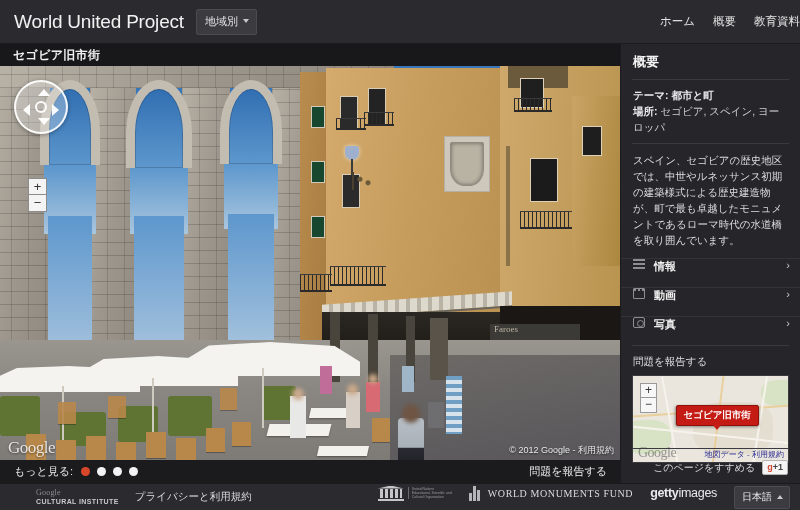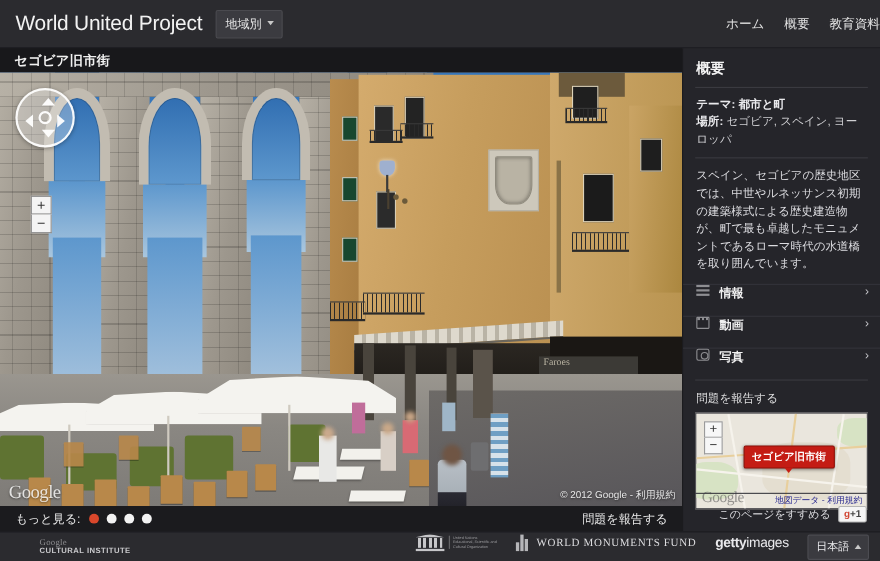--- a/index.html
+++ b/index.html
@@ -580,20 +580,21 @@
       <span class="rec-label">このページをすすめる</span>
       <span class="plusone"><span>g</span><i>+1</i></span>
     </div>
   </div>
 
   <div class="footer">
     <div class="gci">
       <span class="g1">Google</span>
       <span class="g2">CULTURAL INSTITUTE</span>
     </div>
+    <a class="priv">プライバシーと利用規約</a>
 
     <div class="flogos">
       <div class="unesco">
         <div class="temple">
           <div class="roof"></div>
             <div class="cols"></div>
             <div class="base"></div>
         </div>
         <div class="unesco-txt">United Nations Educational, Scientific and Cultural Organization</div>
       </div>

